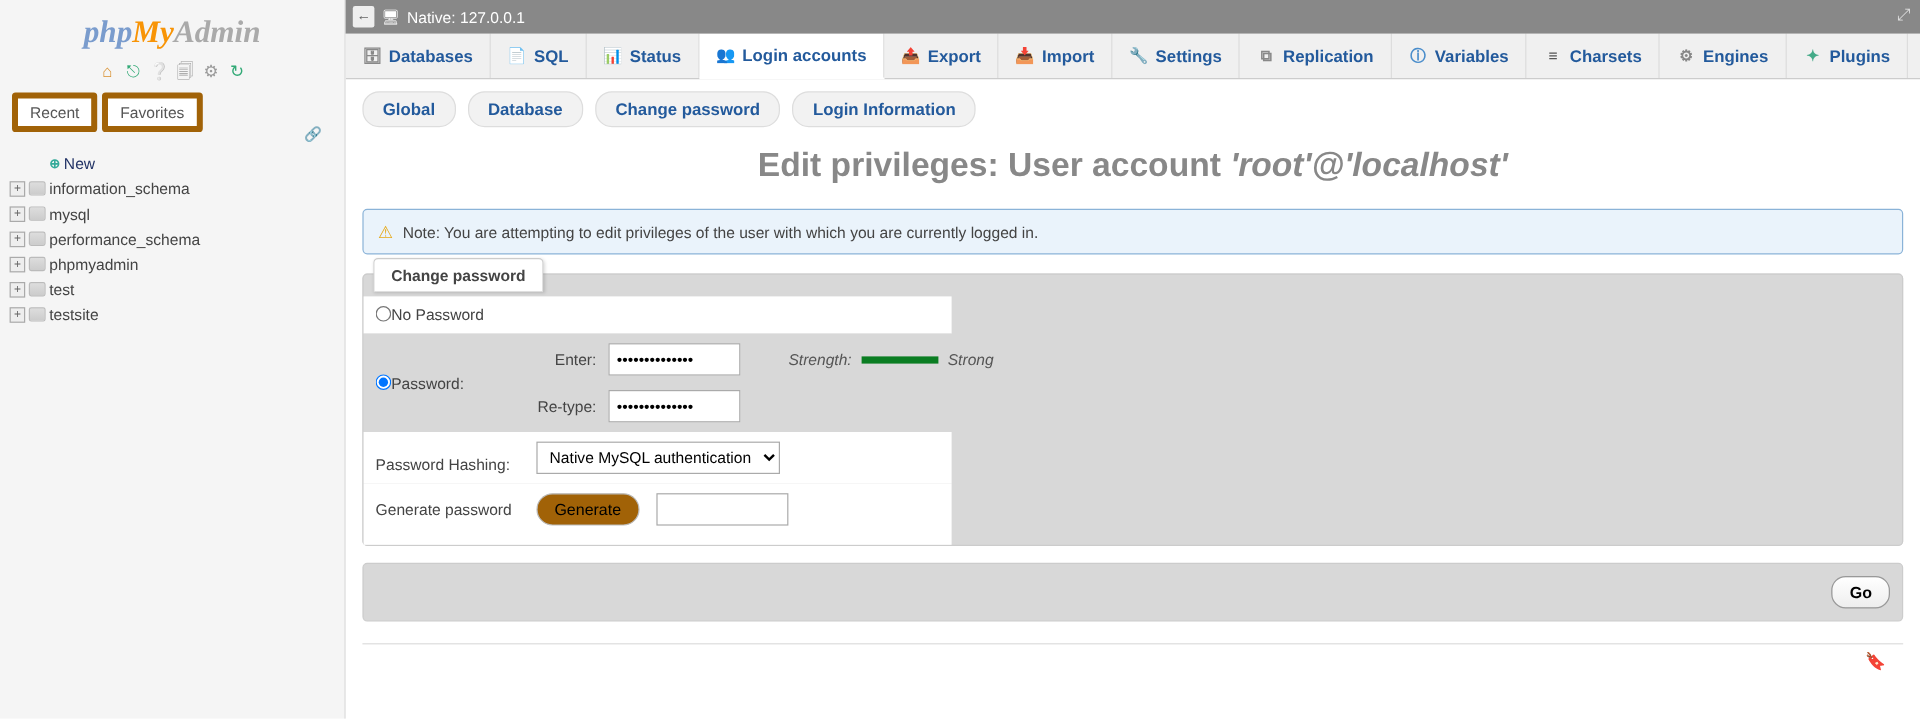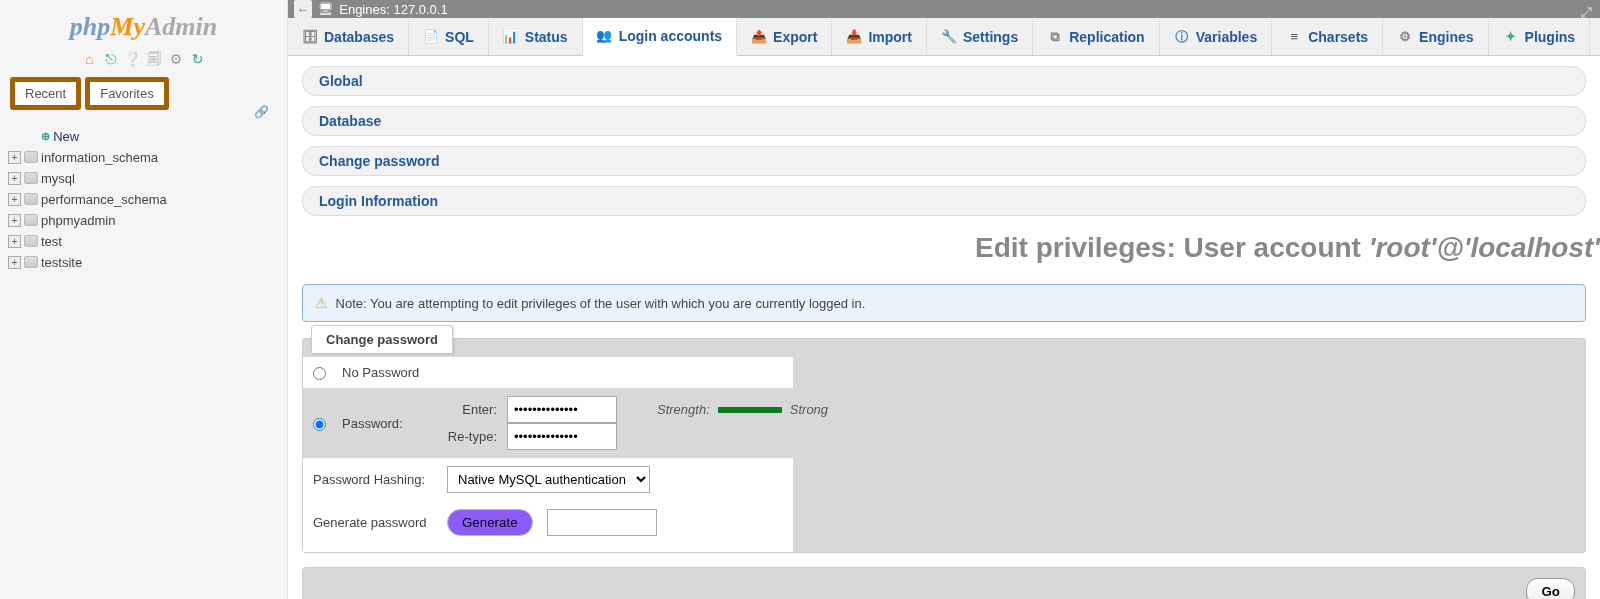--- a/index.html
+++ b/index.html
@@ -24,41 +24,41 @@
   
   .main { flex: 1; display: flex; flex-direction: column; }
   .server-bar { background: #888; color: #fff; height: 28px; display: flex; align-items: center; padding-left: 6px; gap: 6px; position: relative; }
   .server-bar .back { background: #eee; color: #666; width: 18px; height: 18px; text-align: center; line-height: 16px; border-radius: 2px; cursor: pointer; font-size: 12px; }
   .server-bar .srv-icon { font-size: 12px; }
   .server-bar .min { position: absolute; right: 8px; top: 4px; color: #ddd; cursor: pointer; font-size: 14px; }
   .topnav { display: flex; background: #f0f0f0; border-bottom: 1px solid #ccc; }
   .topnav .tab { display: flex; align-items: center; gap: 6px; padding: 10px 14px; border-right: 1px solid #ddd; color: #235a9c; font-weight: bold; cursor: pointer; font-size: 14px; }
   .topnav .tab.active { background: #fff; border-bottom: 2px solid #fff; margin-bottom: -1px; }
   .topnav .tab .ticon { width: 16px; height: 16px; font-size: 13px; line-height: 16px; text-align: center; }
-  .subnav { display: flex; gap: 10px; padding: 10px 14px; flex-direction: column; }
+  .subnav { display: flex; gap: 10px; padding: 10px 14px; }
   .pill { background: #f2f2f2; border: 1px solid #ddd; border-radius: 14px; padding: 6px 16px; color: #235a9c; font-weight: bold; cursor: pointer; font-size: 14px; }
-  .heading { text-align: right; font-size: 28px; color: #888; padding: 6px 0 20px; }
+  .heading { text-align: center; font-size: 28px; color: #888; padding: 6px 0 20px; }
   .heading em { font-style: italic; }
   .content { padding: 0 14px; }
   .notice { border: 1px solid #8ab3d8; background: #eaf3fb; border-radius: 4px; padding: 10px 12px; display: flex; align-items: center; gap: 8px; margin-bottom: 16px; }
   .warn-icon { color: #e6a817; font-size: 14px; }
   .fieldset { border: 1px solid #ccc; border-radius: 4px; background: #d8d8d8; position: relative; padding-top: 14px; margin-bottom: 12px; }
   .fs-legend { position: absolute; top: -14px; left: 8px; background: #fff; border: 1px solid #ccc; border-bottom: none; border-radius: 4px 4px 0 0; padding: 6px 14px; font-weight: bold; box-shadow: 1px 1px 3px rgba(0,0,0,0.15); }
   .row { display: flex; align-items: center; padding: 8px 10px; gap: 14px; }
   .row.white { background: #fff; }
   .row.gray { background: #d8d8d8; }
   .row label { color: #444; }
-  .radio-cell { display: flex; align-items: flex-end; gap: 16px; min-width: 120px; }
-  .pw-grid { flex: 1; display: grid; grid-template-columns: 60px 150px 230px; row-gap: 0; align-items: center; }
+  .radio-cell { display: flex; align-items: flex-start; gap: 0; min-width: 120px; }
+  .pw-grid { flex: 1; display: grid; grid-template-columns: 60px 150px 230px; row-gap: 12px; align-items: center; }
   .pw-grid .lbl { text-align: right; padding-right: 10px; }
   input[type=password], input[type=text] { border: 1px solid #aaa; padding: 5px 6px; font-size: 13px; width: 110px; }
   .strength { display: flex; align-items: center; gap: 8px; color: #555; font-style: italic; }
   .meter { width: 64px; height: 6px; background: #0a7d22; }
   select { border: 1px solid #aaa; padding: 4px 6px; background: #fff; font-size: 13px; }
-  .gen-btn { border: 1px solid #bbb; border-radius: 14px; padding: 5px 14px; background: #8b5cf6; cursor: pointer; }
+  .gen-btn { border: 1px solid #bbb; border-radius: 14px; padding: 5px 14px; background: #a16207; cursor: pointer; }
   .gen-input { width: 170px; }
   .go-bar { background: #d8d8d8; border: 1px solid #ccc; border-radius: 4px; padding: 10px; display: flex; justify-content: flex-end; margin-top: 14px; }
   .go-btn { border: 1px solid #999; border-radius: 12px; padding: 5px 14px; background: linear-gradient(#fff,#eee); cursor: pointer; font-weight: bold; }
   hr.thin { border: none; border-top: 1px solid #ddd; margin: 18px 0 6px; }
   .foot-icon { float: right; margin-right: 14px; font-size: 14px; color: #e6c04a; }
   
   .ic-db{color:#888}.ic-sql{color:#5a8dcb}.ic-status{color:#c66}.ic-user{color:#4a8}.ic-export{color:#3a7}.ic-import{color:#c44}.ic-settings{color:#999}.ic-rep{color:#888}.ic-var{color:#4a8dcb}.ic-char{color:#555}.ic-eng{color:#888}.ic-plug{color:#4a8}
 </style>
 </head>
 <body>
@@ -121,21 +121,21 @@
             <span class="tree-label">testsite</span>
           </div>
         </div>
     </div>
   </aside>
 
   <main class="main">
     <div class="server-bar">
       <span class="back">←</span>
       <span class="srv-icon">🖥</span>
-      <span>Engines: 127.0.0.1</span>
+      <span>Native: 127.0.0.1</span>
       <span class="min">⤢</span>
     </div>
 
     <nav class="topnav" id="topnav">
         <div class="tab">
           <span class="ticon ic-db">🗄</span>
           <span>Databases</span>
         </div>
         <div class="tab">
           <span class="ticon ic-sql">📄</span>
@@ -222,21 +222,21 @@
               <span>Strength:</span>
               <span class="meter"></span>
               <span>Strong</span>
             </div>
             <span class="lbl">Re-type:</span>
             <input type="password" value="••••••••••••••" style="">
             <span></span>
           </div>
         </div>
 
-        <div class="row white" style="width:490px;">
+        <div class="row white" style="width:490px;align-items:flex-end;">
           <span style="min-width:120px">Password Hashing:</span>
           <select>
             <option>Native MySQL authentication</option>
           </select>
         </div>
 
         <div class="row white" style="width:490px; padding-bottom:16px;">
           <span style="min-width:120px">Generate password</span>
           <button class="gen-btn">Generate</button>
           <input type="text" class="gen-input" style="">

